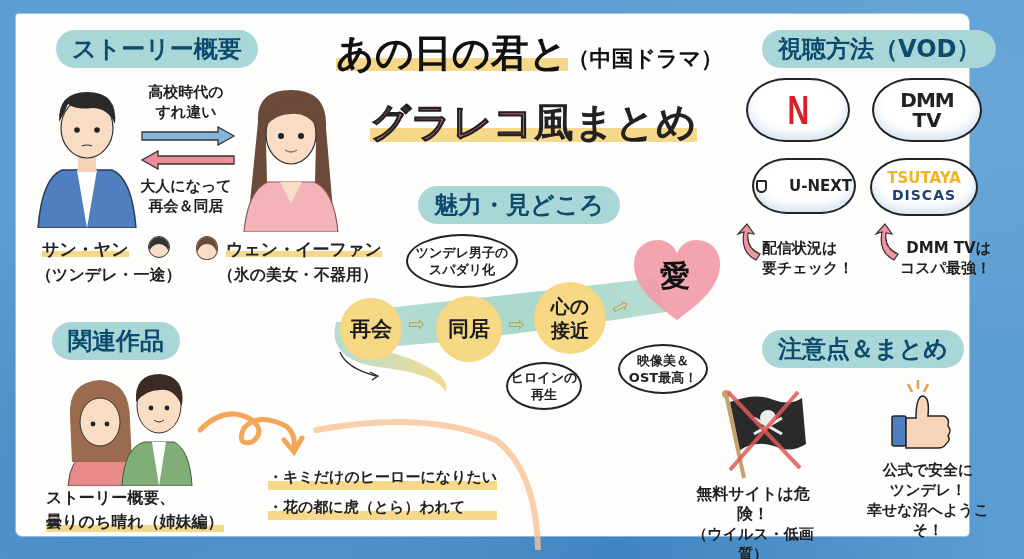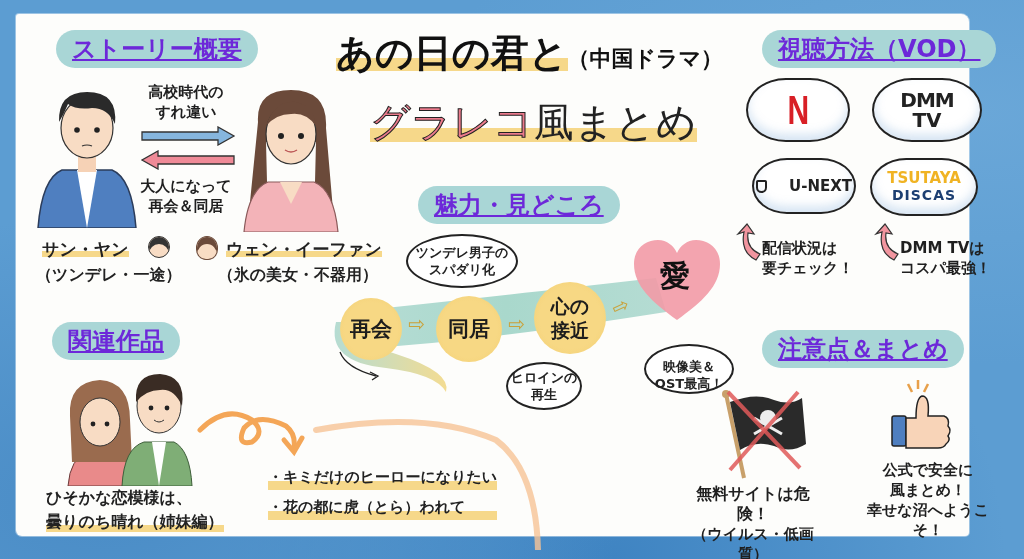--- a/index.html
+++ b/index.html
@@ -26,33 +26,32 @@
     box-shadow: 0 0 0 1px rgba(255,255,255,0.4);
   }
   .abs { position: absolute; }
   .pill {
     position: absolute;
     background: #a9d6d6;
     border-radius: 24px;
     padding: 2px 16px;
     font-weight: bold;
     font-size: 24px;
-    color: #6d28d9;
+    color: #0c4a6e;
     white-space: nowrap;
     line-height: 34px;
-    text-decoration: underline;
   }
   .hl {
     background: linear-gradient(transparent 62%, #f6d88a 62%, #f6d88a 92%, transparent 92%);
   }
   .title1 {
     font-size: 38px; font-weight: bold; color: #111; line-height: 46px;
   }
   .title1 small { font-size: 22px; font-weight: bold; }
-  .title2 { font-size: 40px; font-weight: normal; line-height: 48px; }
+  .title2 { font-size: 40px; font-weight: bold; line-height: 48px; }
   .pink { color: #ec7b8c; -webkit-text-stroke: 1px #222; }
   .txt { font-size: 15px; line-height: 20px; color: #1f1f1f; font-weight: bold; }
   .txt-c { text-align: center; }
   .name { font-size: 17px; font-weight: bold; line-height: 22px; }
   .sub { font-size: 16px; line-height: 22px; font-weight: bold; }
   .circle {
     position: absolute; border-radius: 50%;
     background: radial-gradient(circle, #f7d884 60%, #f3cf73 100%);
     display: flex; align-items: center; justify-content: center; text-align: center;
     font-weight: bold; color: #1d1d1d;
@@ -178,21 +177,21 @@
       <div>ツンデレ男子の</div>
       <div>スパダリ化</div>
     </div>
 </div>
 <div class="bubble" style="left:506px; top:362px; width:76px; height:48px;">
   <div>
       <div>ヒロインの</div>
       <div>再生</div>
     </div>
 </div>
-<div class="bubble" style="left:644px; top:344px; width:90px; height:50px;align-items:flex-end;">
+<div class="bubble" style="left:618px; top:344px; width:90px; height:50px;">
   <div>
       <div>映像美＆</div>
       <div>OST最高！</div>
     </div>
 </div>
 
 <div class="pill" style="left:762px; top:30px;">視聴方法（VOD）</div>
 
 <div class="cloud" style="left:746px; top:78px; width:104px; height:64px;">
   <span style="font-size:40px; font-weight:bold; color:#d81f26; font-family:'Liberation Sans',sans-serif; transform:scaleX(0.75);">N</span>
@@ -213,21 +212,21 @@
 <svg class="abs" width="30" height="40" style="left:734px; top:222px;" viewBox="0 0 30 40">
   <path d="M22 38 Q6 30 10 10 L4 12 L13 2 L20 12 L14 11 Q12 26 26 32 Z" fill="#f1959f" stroke="#333" stroke-width="1.2"></path>
 </svg>
 <div class="abs txt" style="left:762px; top:238px;">
   <div>配信状況は</div>
   <div>要チェック！</div>
 </div>
 <svg class="abs" width="30" height="40" style="left:872px; top:222px;" viewBox="0 0 30 40">
   <path d="M22 38 Q6 30 10 10 L4 12 L13 2 L20 12 L14 11 Q12 26 26 32 Z" fill="#f1959f" stroke="#333" stroke-width="1.2"></path>
 </svg>
-<div class="abs txt" style="left:900px; top:238px;">
+<div class="abs txt" style="left:900px; top:238px;text-align:right;">
   <div>DMM TVは</div>
   <div>コスパ最強！</div>
 </div>
 
 <div class="pill" style="left:52px; top:322px;">関連作品</div>
 
 <svg class="abs" width="130" height="120" style="left:64px; top:366px;" viewBox="0 0 130 120">
   <path d="M4 120 Q6 92 24 86 L56 86 Q66 92 68 120 Z" fill="#e98a8a" stroke="#6a3a3a" stroke-width="1"></path>
   <path d="M6 50 Q4 16 36 14 Q66 16 66 54 L68 96 L8 96 Z" fill="#9a6b4e"></path>
   <ellipse cx="36" cy="56" rx="20" ry="24" fill="#f8dcc4" stroke="#333" stroke-width="1"></ellipse>
@@ -236,21 +235,21 @@
   <path d="M58 120 Q60 82 80 76 L110 76 Q126 84 128 120 Z" fill="#7fae76" stroke="#3e5e3a" stroke-width="1"></path>
   <path d="M88 76 L95 120 L102 76 Z" fill="#fff"></path>
   <ellipse cx="95" cy="40" rx="22" ry="27" fill="#f8dcc4" stroke="#333" stroke-width="1"></ellipse>
   <path d="M72 36 Q70 8 96 8 Q122 10 118 40 Q110 22 96 24 Q82 24 72 36 Z" fill="#3a2c24"></path>
   <circle cx="87" cy="42" r="2.4" fill="#222"></circle>
     <circle cx="103" cy="42" r="2.4" fill="#222"></circle>
   <path d="M90 54 Q95 58 100 54" stroke="#333" stroke-width="1" fill="none"></path>
 </svg>
 
 <div class="abs" style="left:46px; top:486px; font-size:16px; font-weight:bold; line-height:24px;">
-  <div>ひそかな恋模様は、</div>
+  <div>ストーリー概要、</div>
   <div class="hl">曇りのち晴れ（姉妹編）</div>
 </div>
 
 <svg class="abs" width="380" height="150" style="left:196px; top:400px;" viewBox="0 0 380 150">
   <path d="M4 30 Q30 4 56 20 Q70 32 56 42 Q40 46 48 28 Q62 12 90 26 Q100 34 98 48" stroke="#f4a657" stroke-width="5" fill="none" stroke-linecap="round"></path>
   <path d="M88 40 L98 52 L106 38" stroke="#f4a657" stroke-width="5" fill="none" stroke-linecap="round"></path>
   <path d="M120 30 Q230 10 300 40 Q340 70 342 150" stroke="#f6c396" stroke-width="6" fill="none" stroke-linecap="round" opacity="0.8"></path>
 </svg>
 
 <div class="abs" style="left:256px; top:462px; font-size:15px; font-weight:bold; line-height:30px;margin-left:12px;">
@@ -277,15 +276,15 @@
 
 <svg class="abs" width="70" height="76" style="left:888px; top:378px;" viewBox="0 0 70 76">
   <line x1="20" y1="6" x2="24" y2="14" stroke="#e8a04a" stroke-width="2.5"></line>
   <line x1="30" y1="2" x2="30" y2="11" stroke="#e8a04a" stroke-width="2.5"></line>
   <line x1="40" y1="6" x2="36" y2="14" stroke="#e8a04a" stroke-width="2.5"></line>
   <rect x="4" y="38" width="14" height="30" rx="2" fill="#4f7fc0" stroke="#222" stroke-width="1.5"></rect>
   <path d="M18 40 L28 40 Q28 20 34 18 Q42 18 40 38 L56 38 Q62 40 60 48 Q64 52 60 58 Q63 62 58 66 Q56 70 50 70 L18 70 Z" fill="#f8d4b8" stroke="#222" stroke-width="1.5"></path>
 </svg>
 <div class="abs txt txt-c" style="left:858px; top:460px; width:140px;">
   <div>公式で安全に</div>
-  <div>風まとめ！</div>
+  <div>ツンデレ！</div>
   <div>幸せな沼へようこそ！</div>
 </div>
 
 </body></html>

